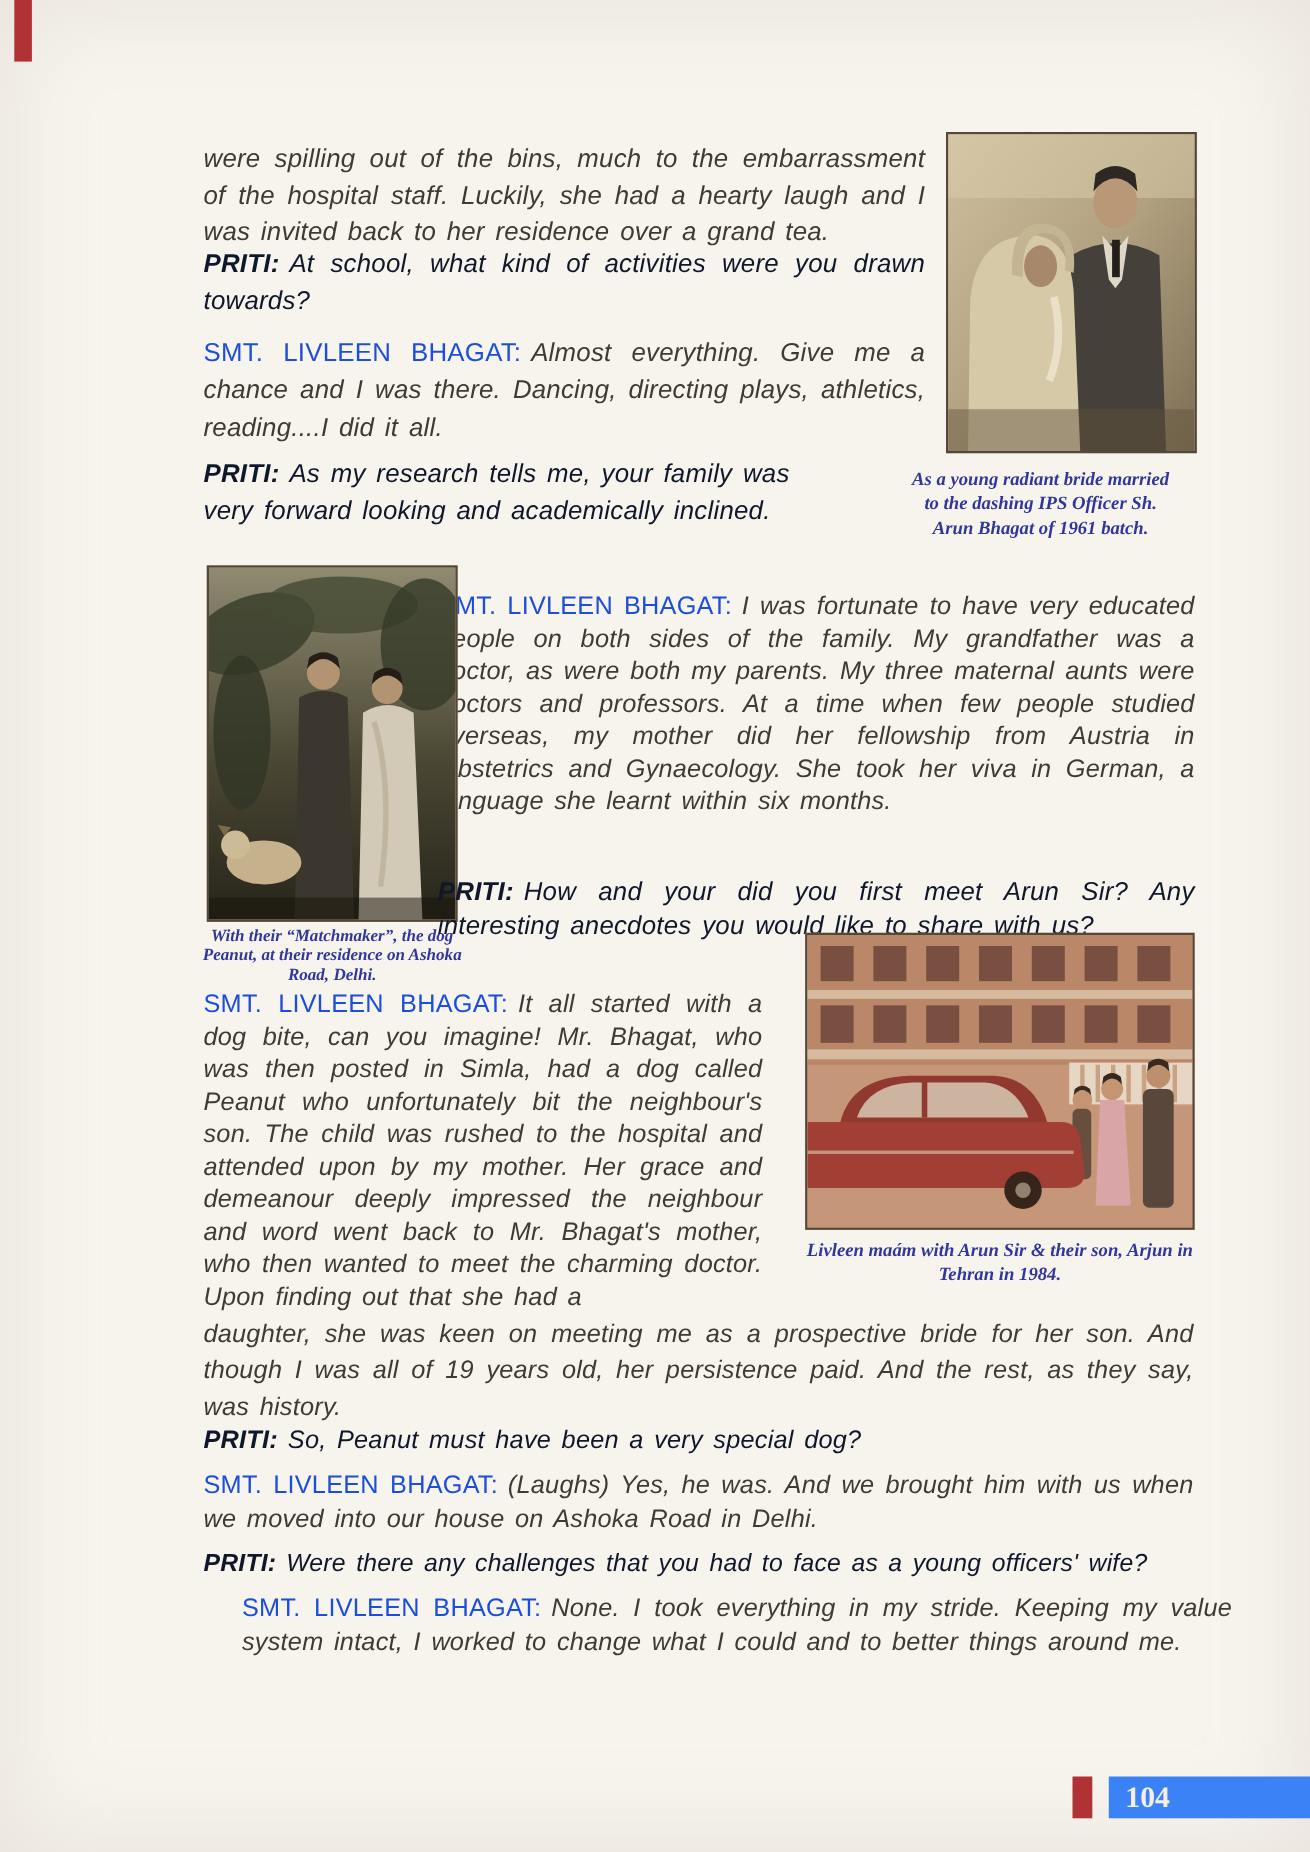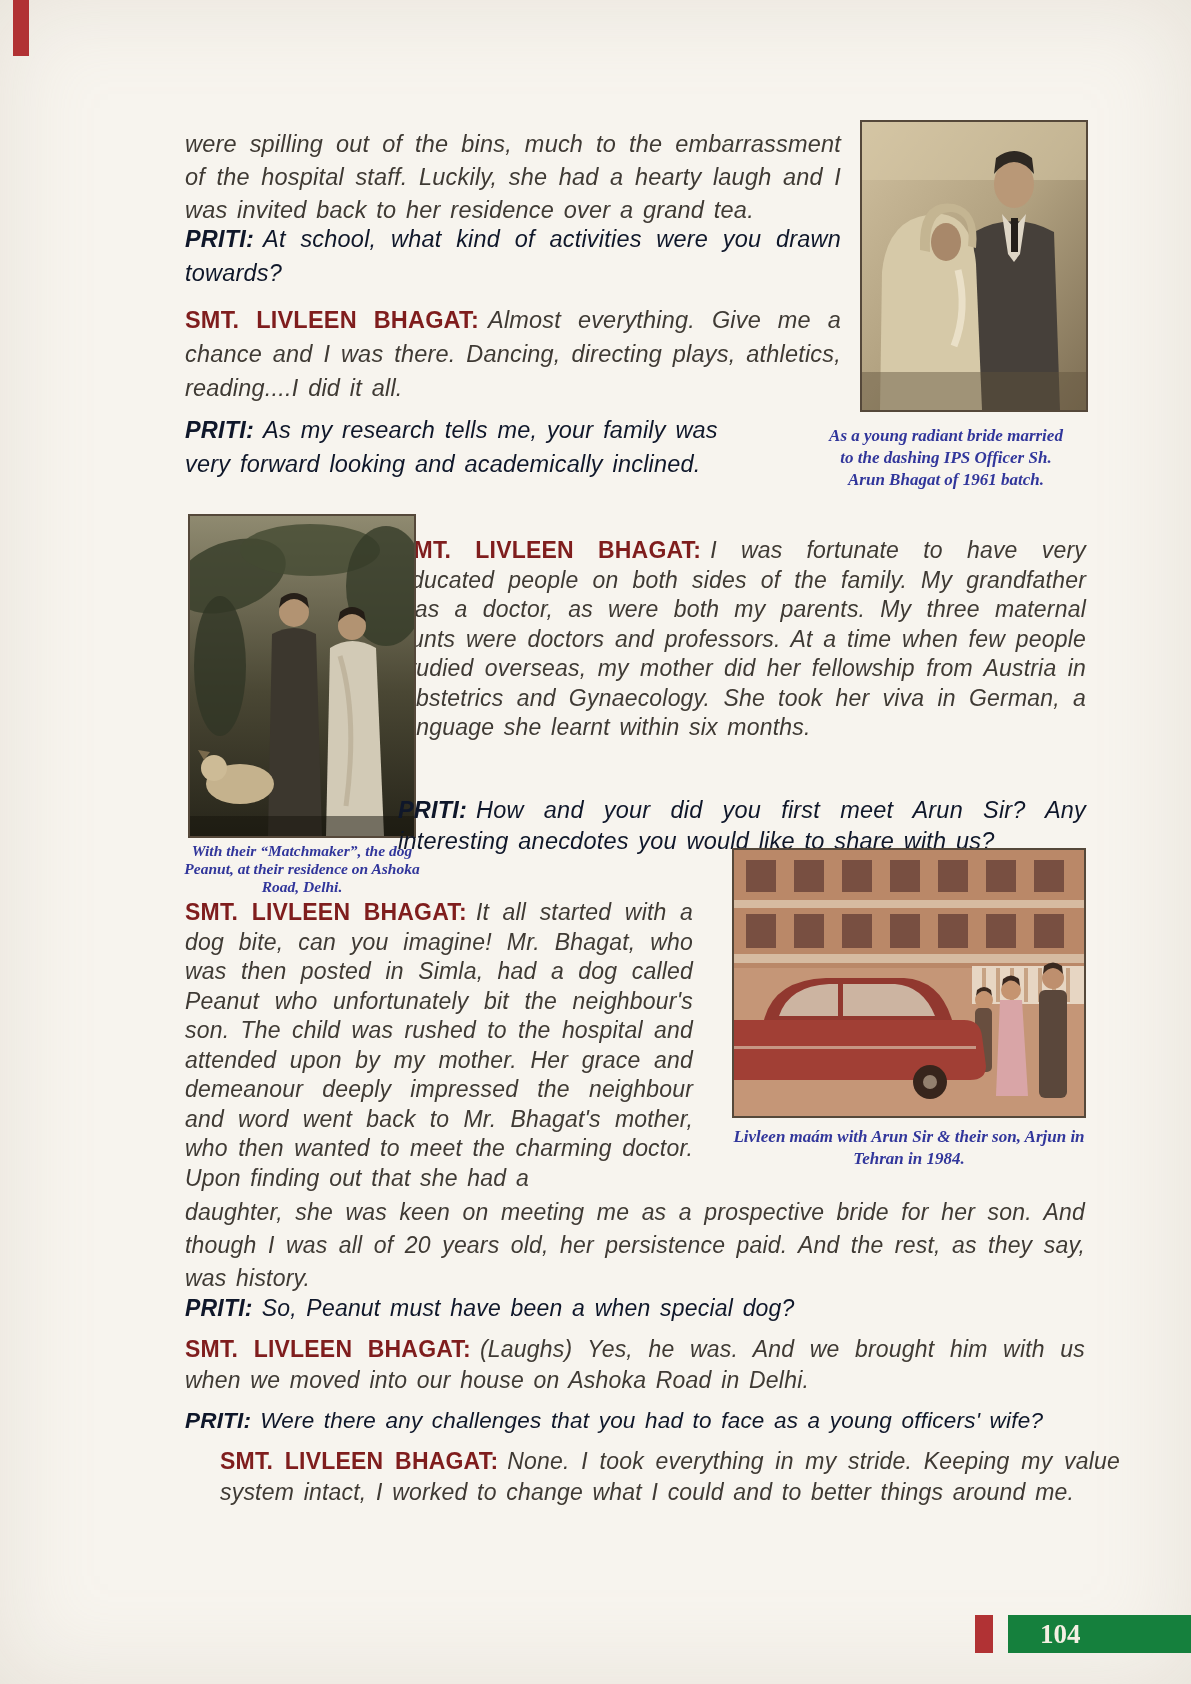--- a/index.html
+++ b/index.html
@@ -14,40 +14,40 @@
   .tab{position:absolute;left:13px;top:0;width:16px;height:56px;background:#b13234;}
   .para{
     position:absolute;
     font-size:23.5px;line-height:33px;
     color:#3f3a34;
     text-align:justify;
     letter-spacing:.2px;word-spacing:3px;
     font-style:italic;
   }
   .question{font-weight:400;color:#0f172a;}
-  .answer .spk{font-style:normal;font-weight:700;color:#7f1d1d;margin-right:9px;}
+  .answer .spk{font-style:normal;font-weight:400;color:#1d4ed8;margin-right:9px;}
   .question .spk{margin-right:9px;}
   .plain{font-style:italic;}
   .figure{position:absolute;border:2px solid #55483a;background:#b5a584;box-sizing:border-box;}
   .figure svg{display:block;}
   .caption{
     position:absolute;
     font-family:"Liberation Serif", serif;
     font-style:italic;font-weight:700;
     color:#31369b;
     text-align:center;
   }
   .cap1{font-size:17px;line-height:22px;}
   .cap2{font-size:15.5px;line-height:18px;}
   .cap3{font-size:17px;line-height:22px;}
   .footer-sq{position:absolute;left:975px;top:1615px;width:18px;height:38px;background:#b13234;}
   .footer-bar{
-    position:absolute;left:1008px;top:1615px;width:183px;height:38px;background:#15803d;
+    position:absolute;left:1008px;top:1615px;width:183px;height:38px;background:#3b82f6;
     color:#f5efe3;font-family:"Liberation Serif", serif;font-weight:700;font-size:27px;
-    line-height:38px;padding-left:32px;box-sizing:border-box;
+    line-height:38px;padding-left:15px;box-sizing:border-box;
   }
 </style>
 </head>
 <body>
 
 <div class="page">
 
   <div class="tab"></div>
 
   <div class="para plain" style="left:185px;top:128px;width:656px;">were spilling out of the bins, much to the embarrassment of the hospital staff. Luckily, she had a hearty laugh and I was invited back to her residence over a grand tea.</div>
@@ -176,24 +176,24 @@
       <rect x="104" y="132" width="5" height="34" fill="#8a312c"></rect>
       <path d="M0 170 h230 q16 0 18 16 l4 30 q0 14 -16 14 L0 230 z" fill="#9c3a33"></path>
       <rect x="0" y="196" width="242" height="3" fill="#d8c7b2" opacity=".7"></rect>
       <circle cx="196" cy="232" r="17" fill="#241c16"></circle>
       <circle cx="196" cy="232" r="7" fill="#8d8373"></circle>
       <rect x="0" y="0" width="350" height="266" fill="#c56a4a" opacity=".12"></rect>
     </svg>
   </div>
   <div class="caption cap3" style="left:722px;top:1126px;width:374px;">Livleen maám with Arun Sir &amp; their son, Arjun in Tehran in 1984.</div>
 
-  <div class="para plain" style="left:185px;top:1196px;width:900px;font-size:23px;">daughter, she was keen on meeting me as a prospective bride for her son. And though I was all of 20 years old, her persistence paid. And the rest, as they say, was history.</div>
+  <div class="para plain" style="left:185px;top:1196px;width:900px;font-size:23px;">daughter, she was keen on meeting me as a prospective bride for her son. And though I was all of 19 years old, her persistence paid. And the rest, as they say, was history.</div>
 
   <div class="para question" style="left:185px;top:1293px;width:900px;font-size:23px;line-height:31px;">
-    <b class="spk">PRITI:</b><span>So, Peanut must have been a when special dog?</span>
+    <b class="spk">PRITI:</b><span>So, Peanut must have been a very special dog?</span>
   </div>
 
   <div class="para answer" style="left:185px;top:1334px;width:900px;font-size:23px;line-height:31px;">
     <b class="spk">SMT. LIVLEEN BHAGAT:</b><span>(Laughs) Yes, he was. And we brought him with us when we moved into our house on Ashoka Road in Delhi.</span>
   </div>
 
   <div class="para question" style="left:185px;top:1405px;width:910px;font-size:22.5px;line-height:31px;text-align:left;">
     <b class="spk">PRITI:</b><span>Were there any challenges that you had to face as a young officers' wife?</span>
   </div>
 

